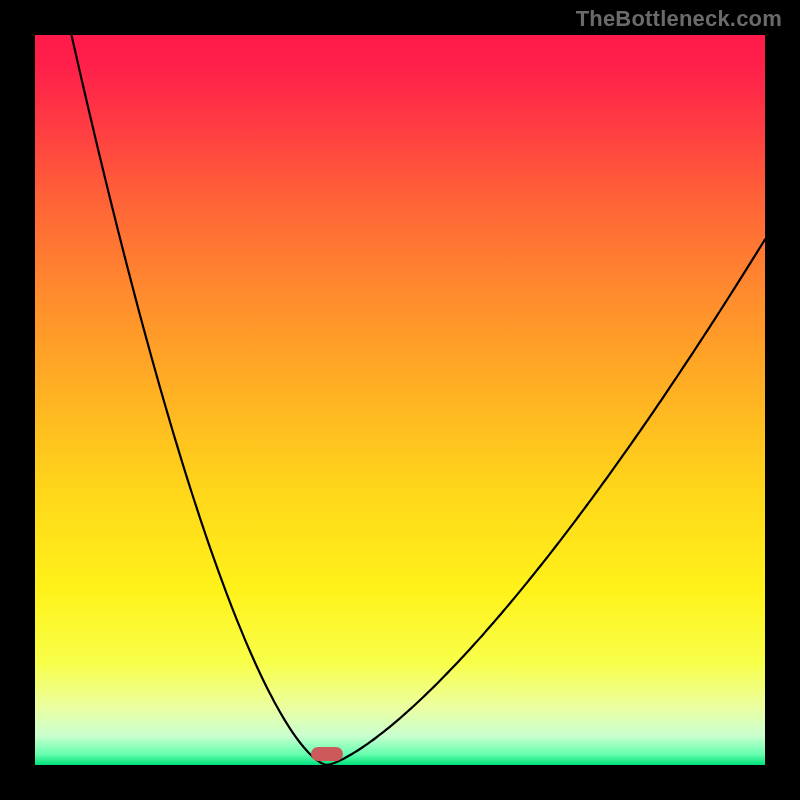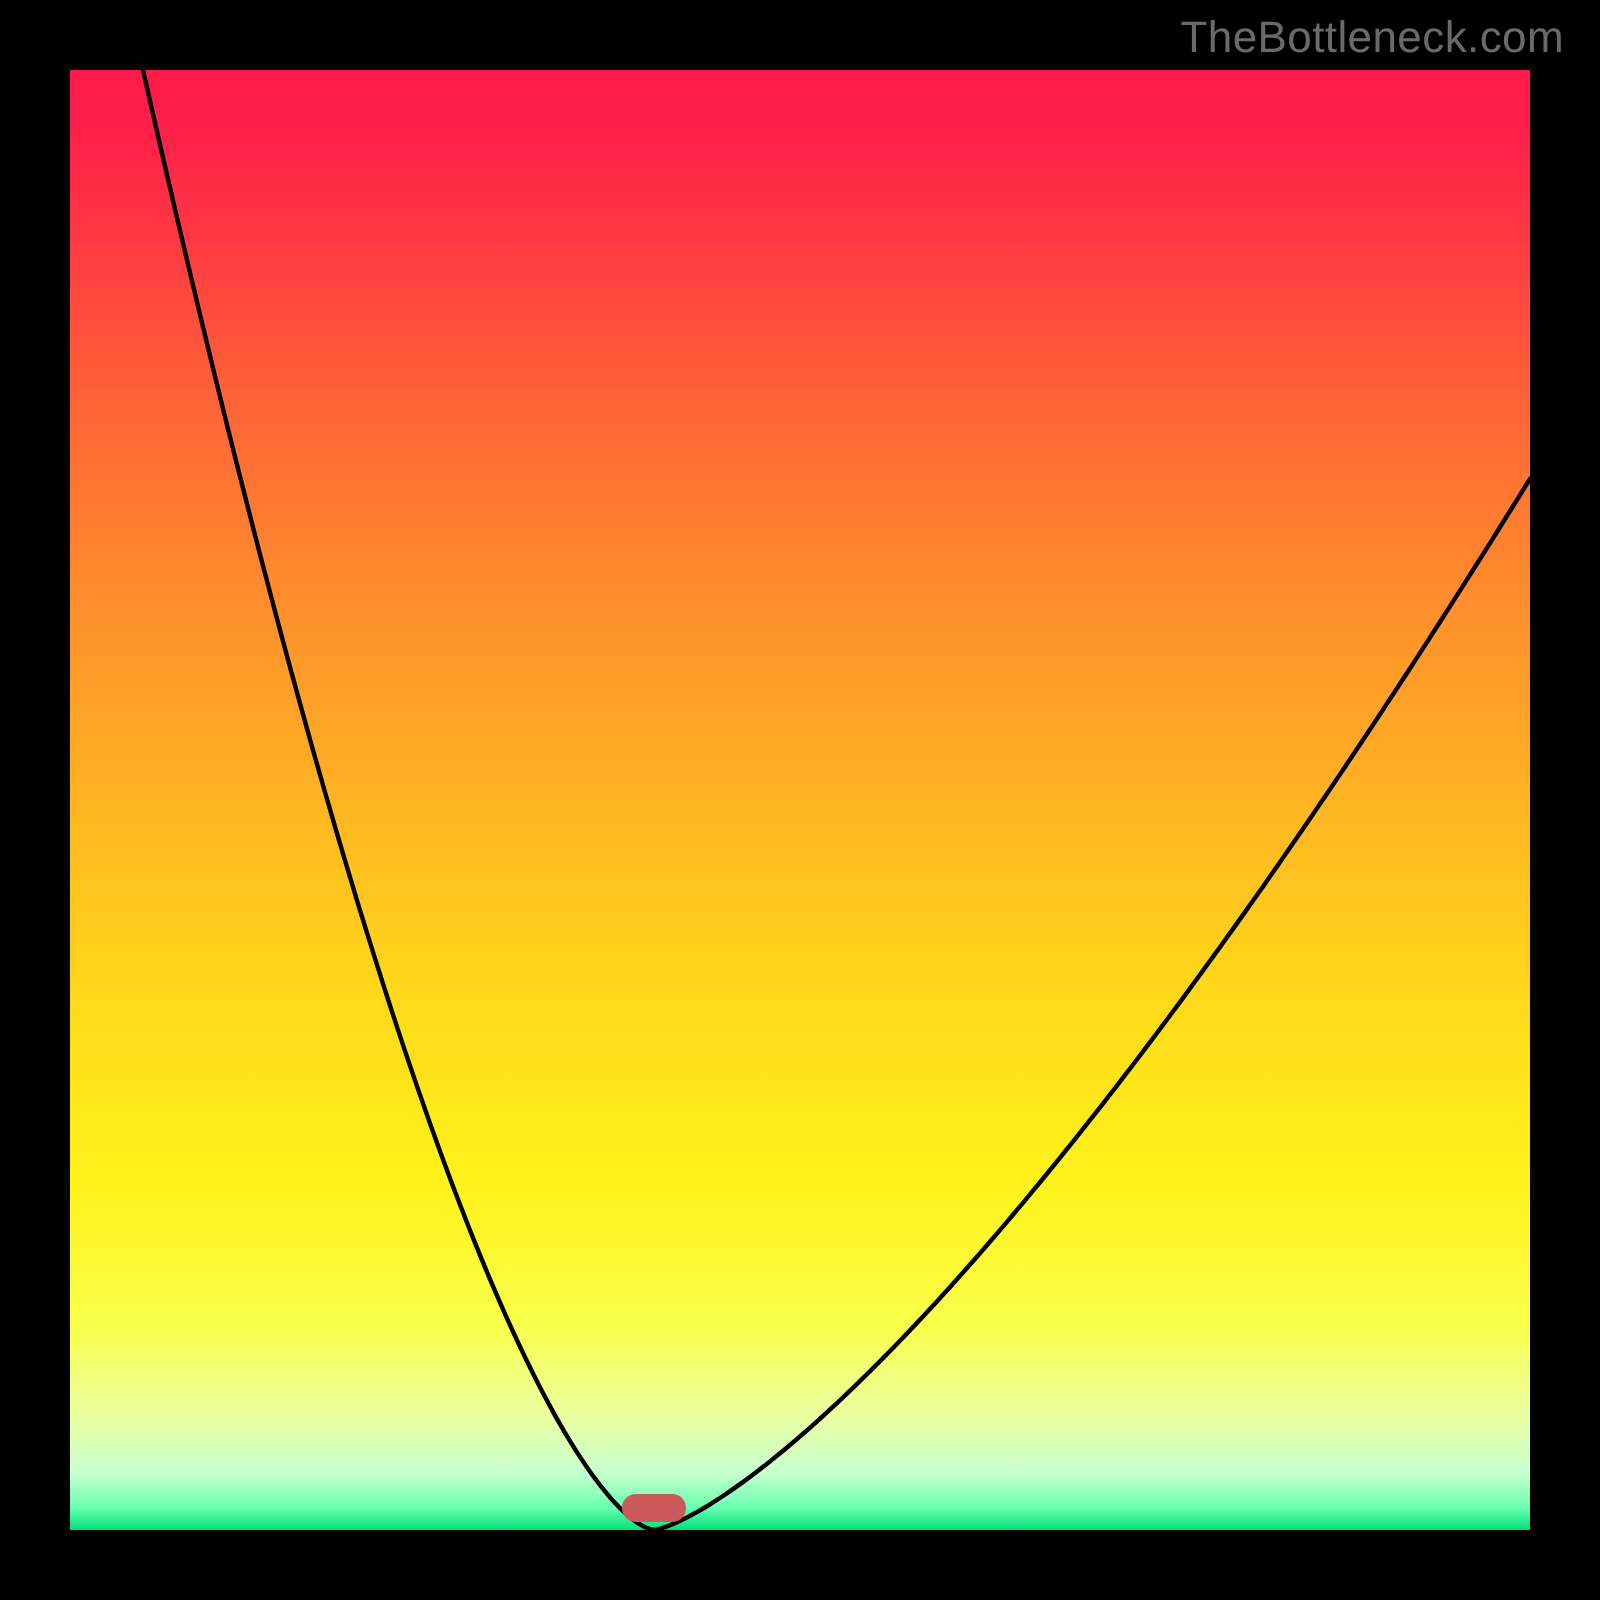--- a/index.html
+++ b/index.html
@@ -24,21 +24,21 @@
     width: 730px;
     height: 730px;
   }
   .watermark {
     position: absolute;
     top: 6px;
     right: 18px;
     color: #6a6a6a;
     font-size: 22px;
     letter-spacing: 0.2px;
-    font-weight: 400;
+    font-weight: 700;
     user-select: none;
     pointer-events: none;
   }
   svg { display: block; }
 </style>
 </head>
 <body>
 
 <div class="outer">
   <div class="watermark">TheBottleneck.com</div>

